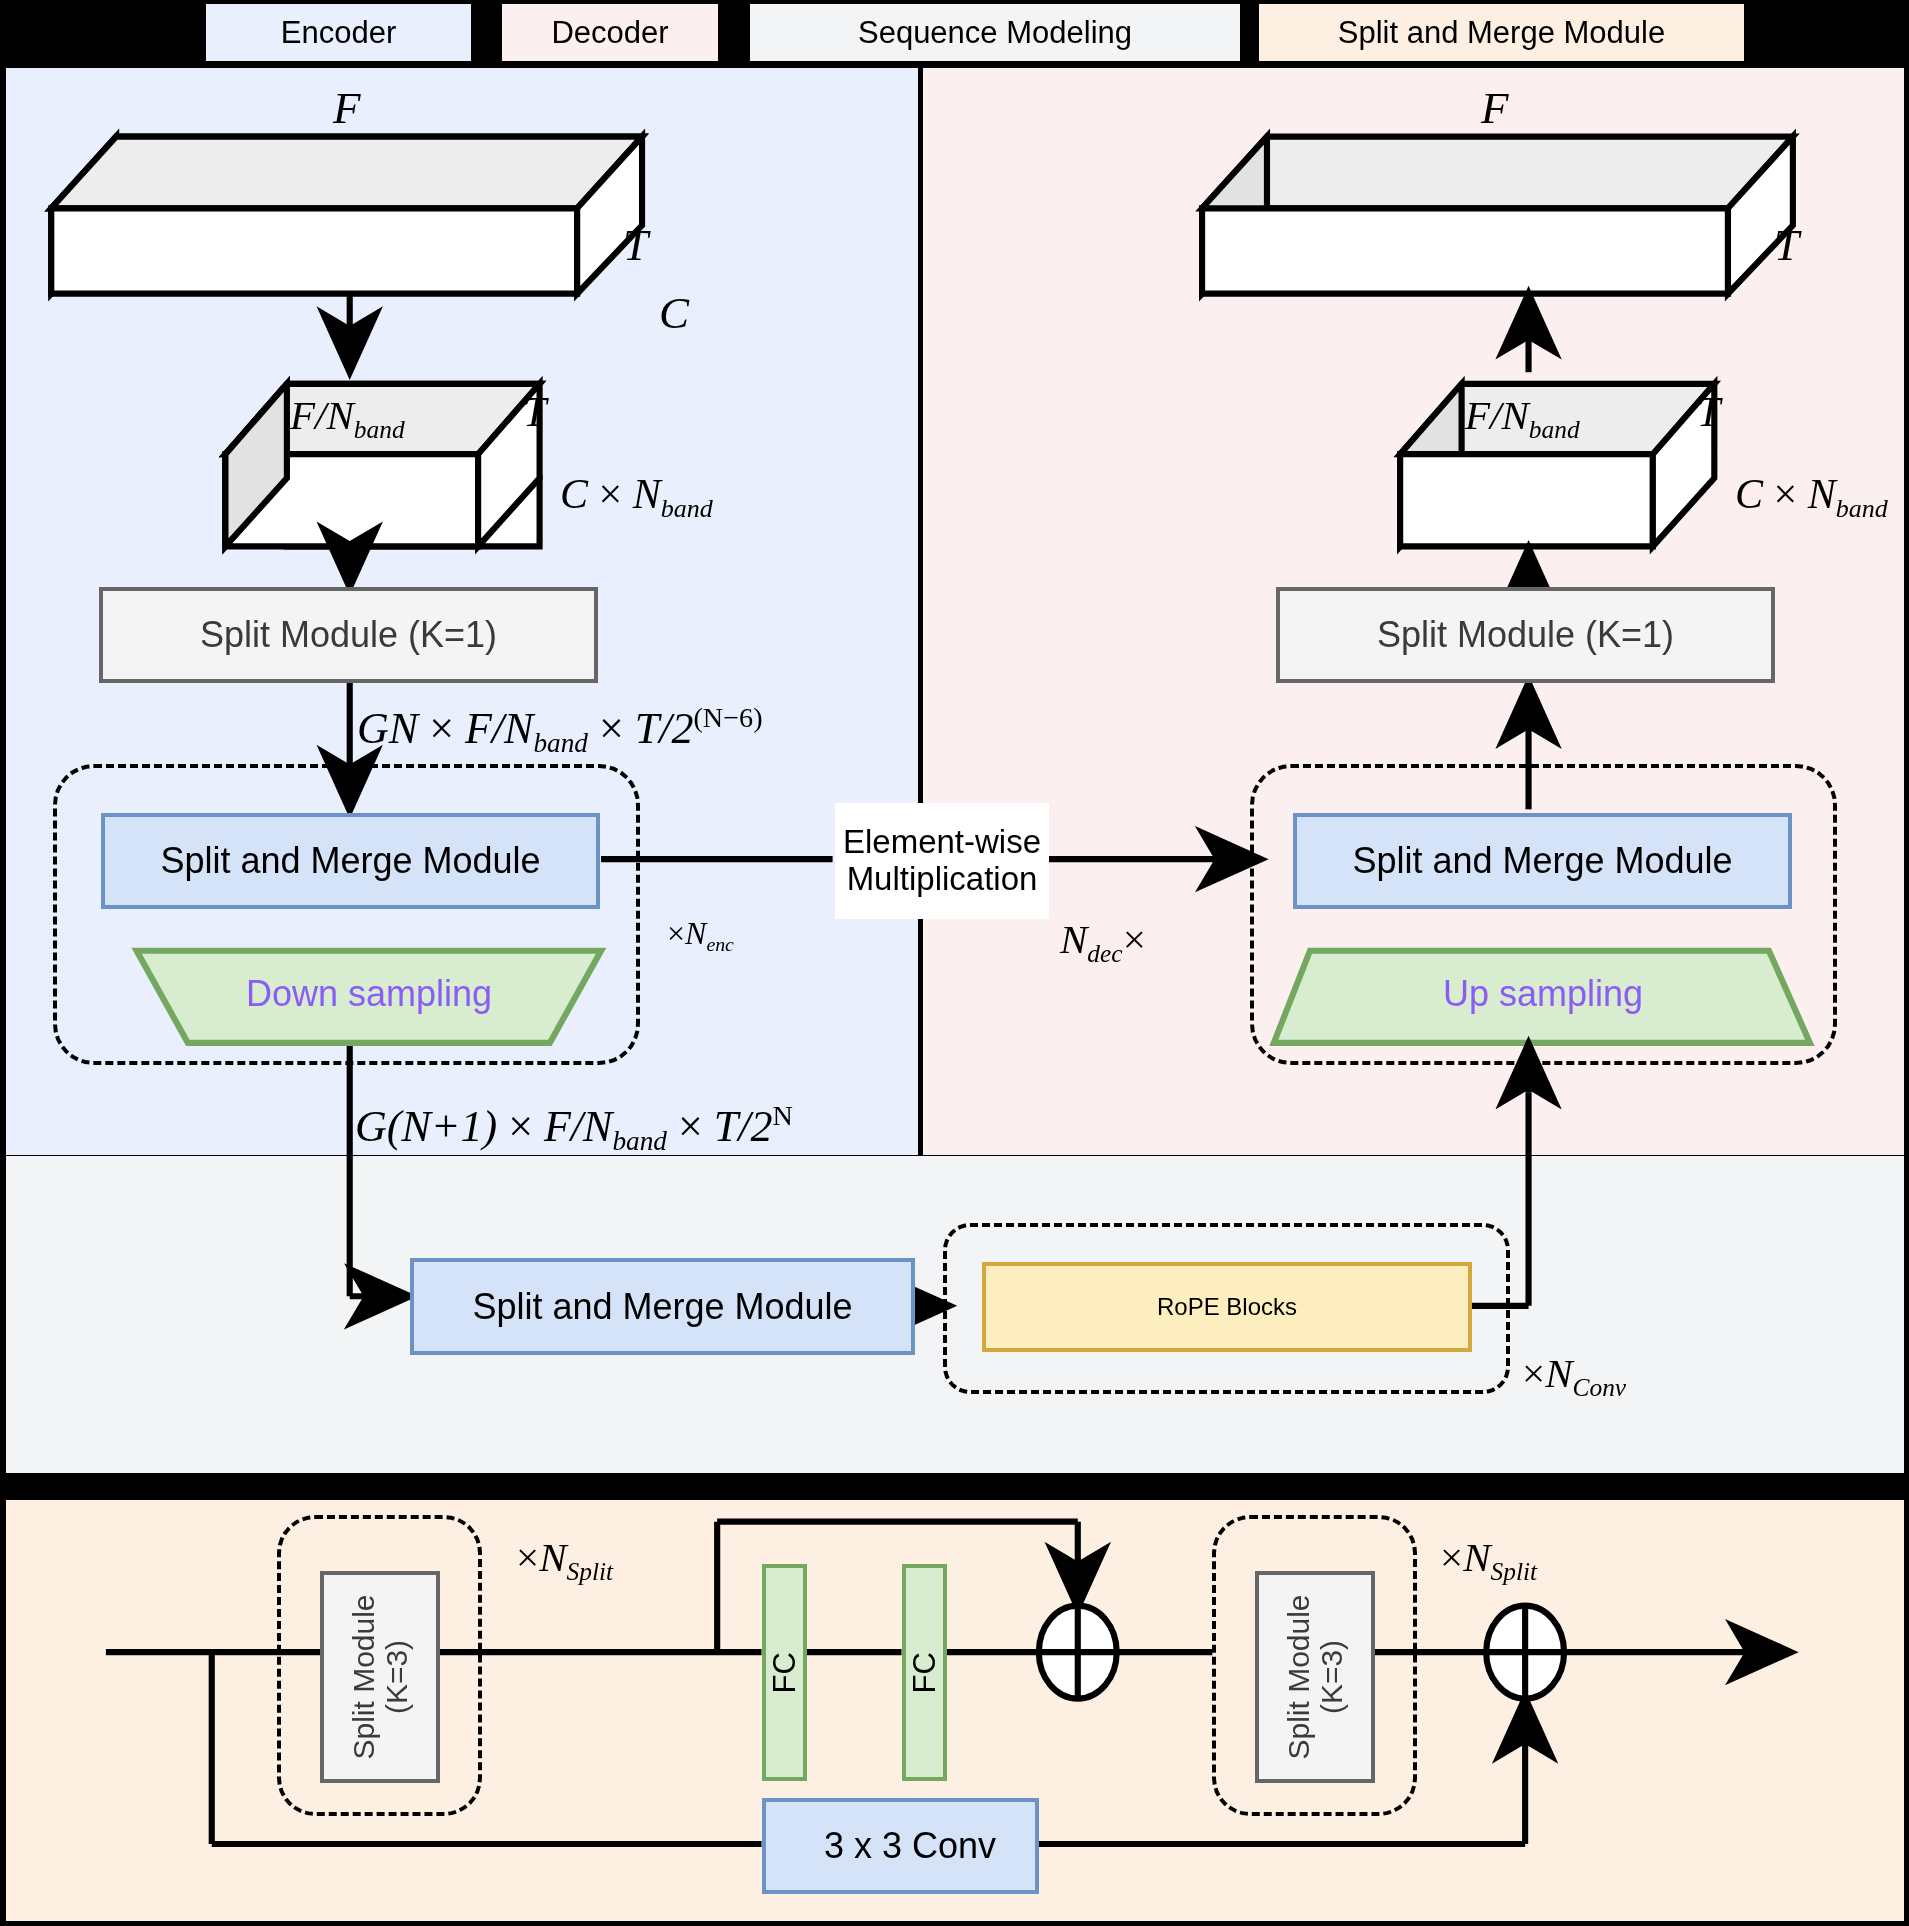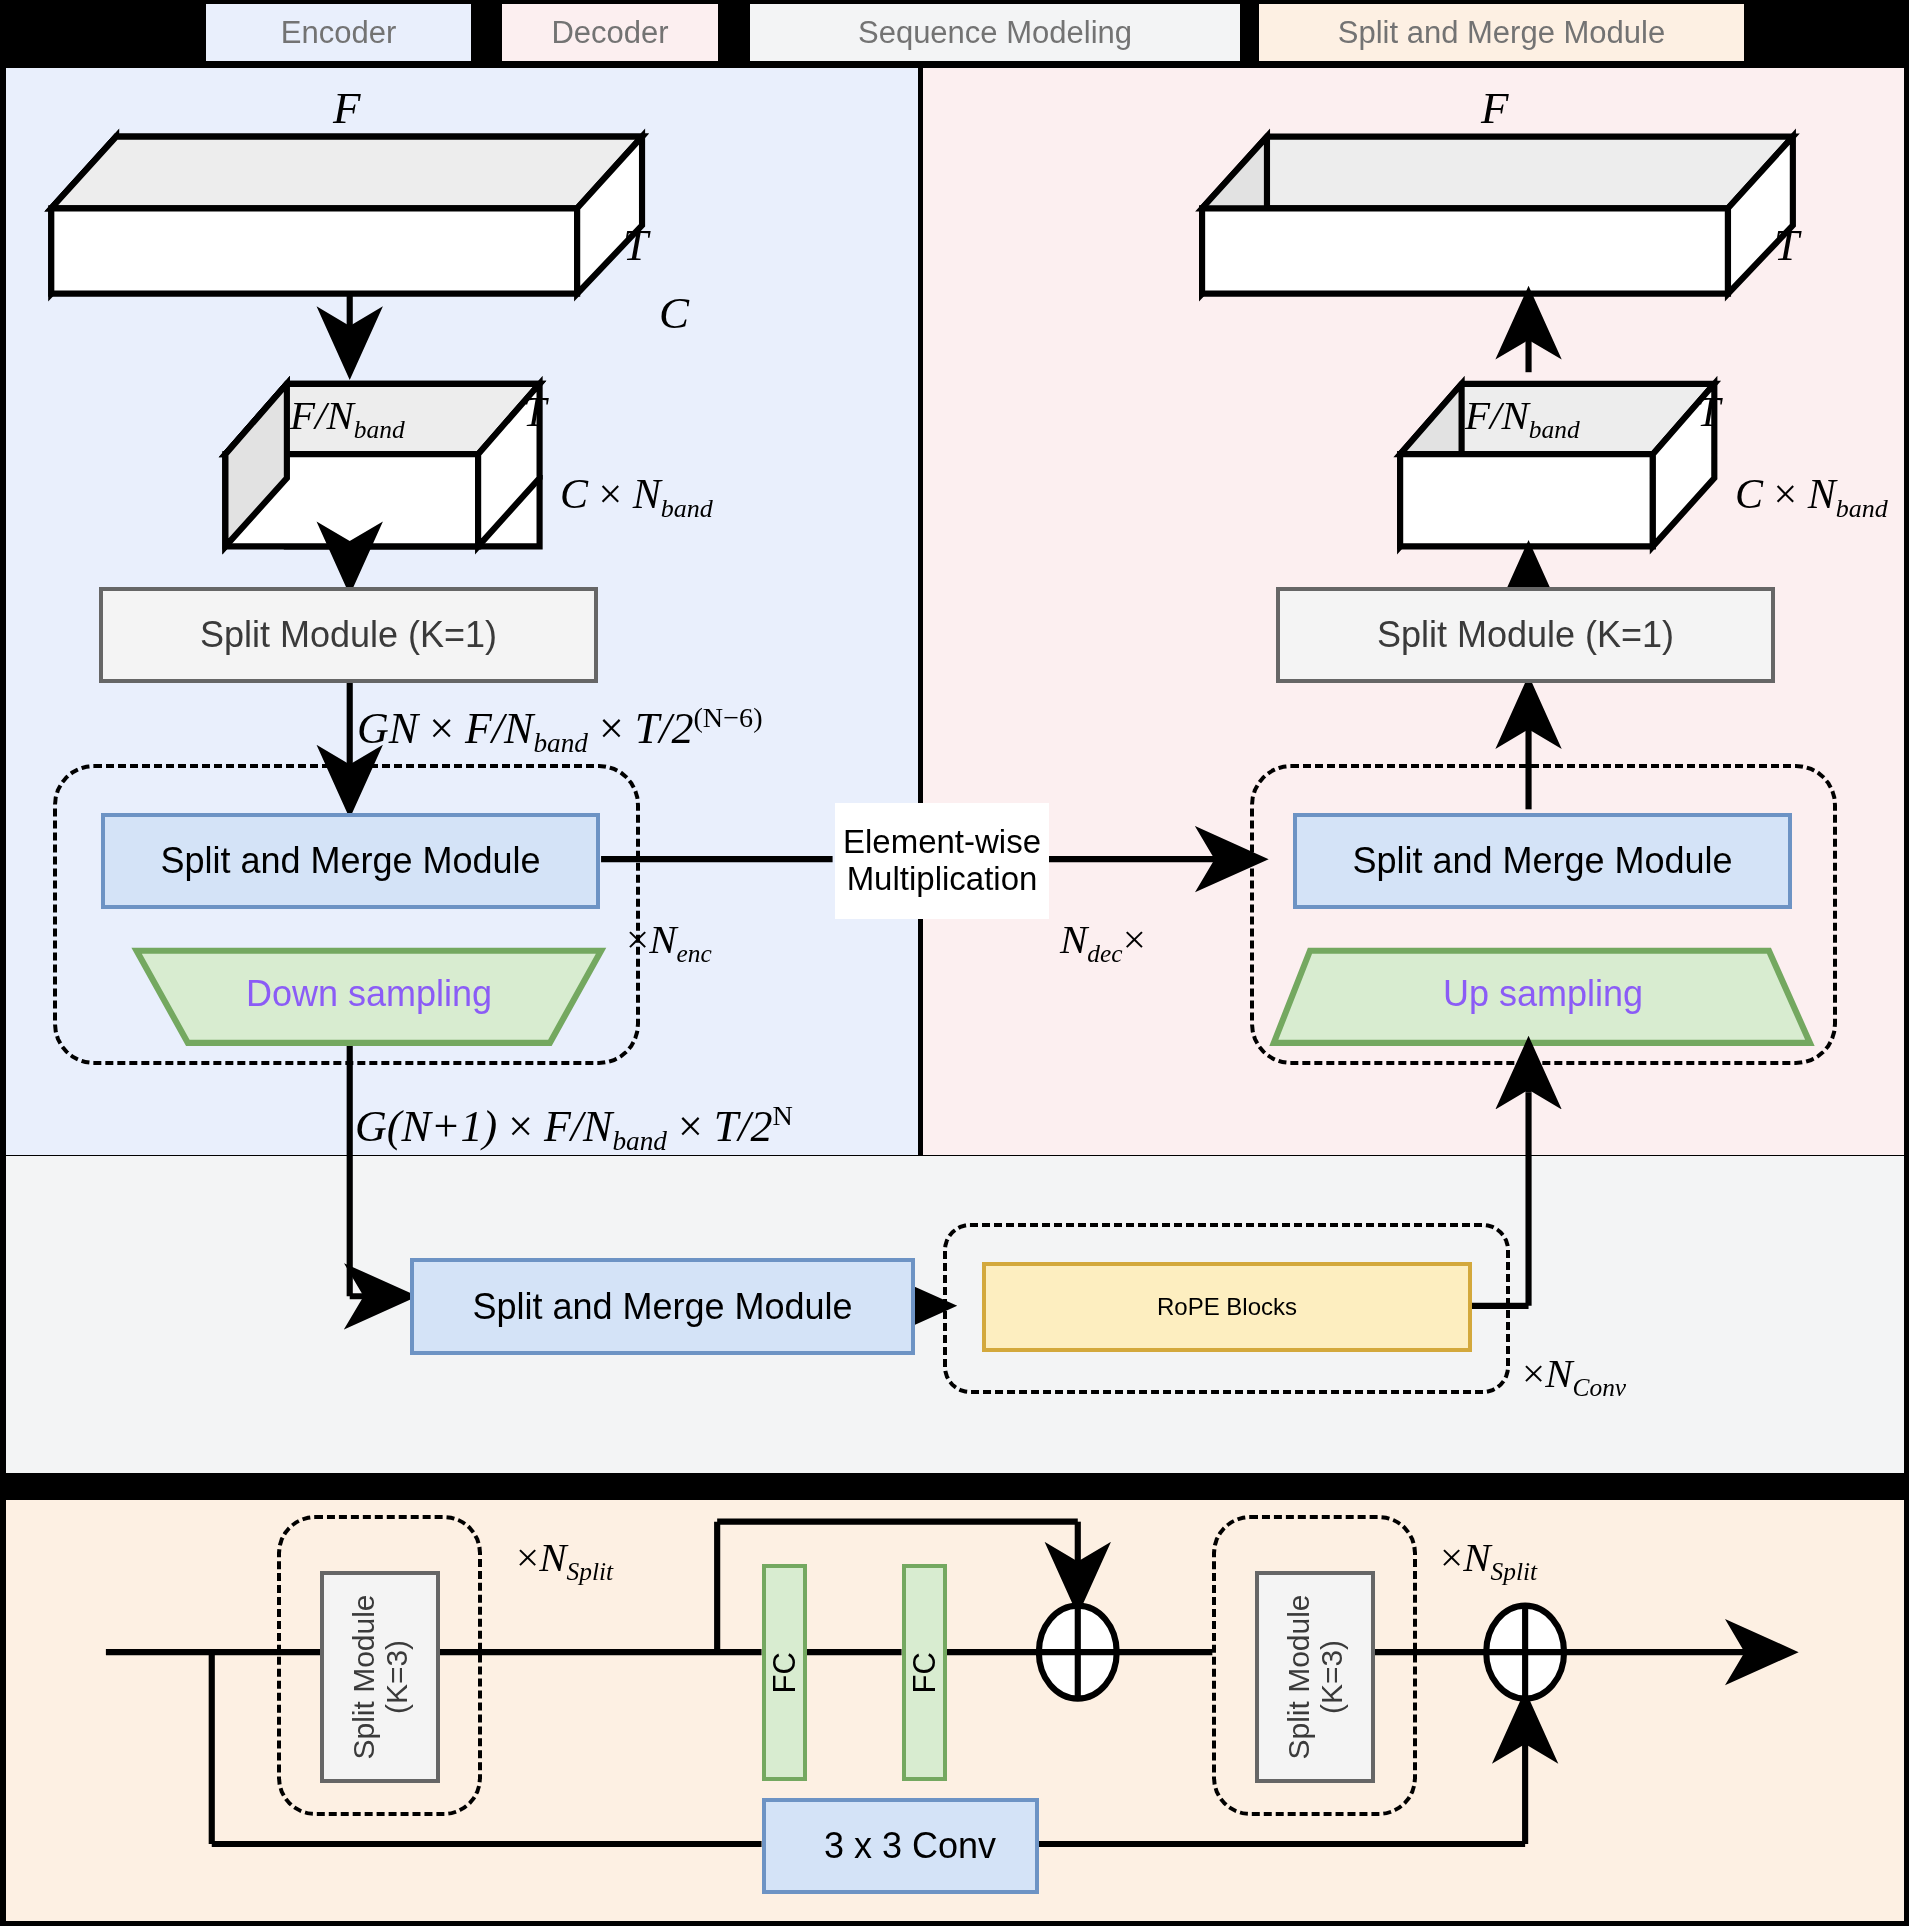--- a/index.html
+++ b/index.html
@@ -2,21 +2,21 @@
 <html style="font-size:11px"><head>
 <meta charset="utf-8">
 <style>
   html,body{margin:0;padding:0;background:#000;}
   body{font-family:"Liberation Sans",sans-serif;}
   #root{position:relative;width:1909px;height:1926px;background:#000;overflow:hidden;}
   
   .panel{position:absolute;}
   #legend-bar{left:0;top:0;width:1909px;height:66px;background:#000;}
   .legend-chip{position:absolute;top:4.1px;height:57px;display:flex;align-items:center;
-               justify-content:center;font-size:31px;color:#737373;white-space:nowrap;}
+               justify-content:center;font-size:31px;color:#000000;white-space:nowrap;}
   #panel-encoder{left:5.5px;top:68px;width:913px;height:1087px;background:#e9effc;}
   #panel-decoder{left:923px;top:68px;width:981px;height:1087px;background:#fceff0;}
   #panel-seq{left:5.5px;top:1156px;width:1898px;height:317px;background:#f3f4f5;}
   #panel-smm{left:5.5px;top:1500px;width:1898px;height:421px;background:#fdf0e3;}
   .divider-v{position:absolute;background:#000;width:4.8px;}
   
   .box{position:absolute;display:flex;align-items:center;justify-content:center;
        box-sizing:border-box;text-align:center;line-height:1.15;}
   .box-gray{background:#f4f4f4;border:4.1px solid #666666;color:#3a3a3a;}
   .box-blue{background:#d4e3f7;border:4.1px solid #6d93c4;color:#000;}
@@ -181,21 +181,21 @@
   </div>
 
   <div class="dashed dashed-round" style="left:53px;top:764px;width:587px;height:301px;"></div>
 
   <div class="box box-blue" style="left:101px;top:813px;width:499px;height:96px;font-size:36px;">
     <span>Split and Merge Module</span>
   </div>
   <div class="label-plain" style="left:137px;top:973px;width:464px;text-align:center;font-size:36px;">
     <span>Down sampling</span>
   </div>
-  <div class="label-plain math" style="left:626px;top:915px;font-size:41px;"><span class="up">×</span>N<sub>enc</sub></div>
+  <div class="label-plain math" style="left:667px;top:915px;font-size:32px;"><span class="up">×</span>N<sub>enc</sub></div>
 
   <div class="label-plain math" style="left:355px;top:1100px;font-size:44px;">
     G(N+1) <span class="up">×</span> F/N<sub>band</sub> <span class="up">×</span> T/2<sup>N</sup>
   </div>
 
   <div class="label-white" style="left:835px;top:803px;width:214px;font-size:33px;padding:21px 0;">
     <div>Element-wise</div>
     <div>Multiplication</div>
   </div>
 

